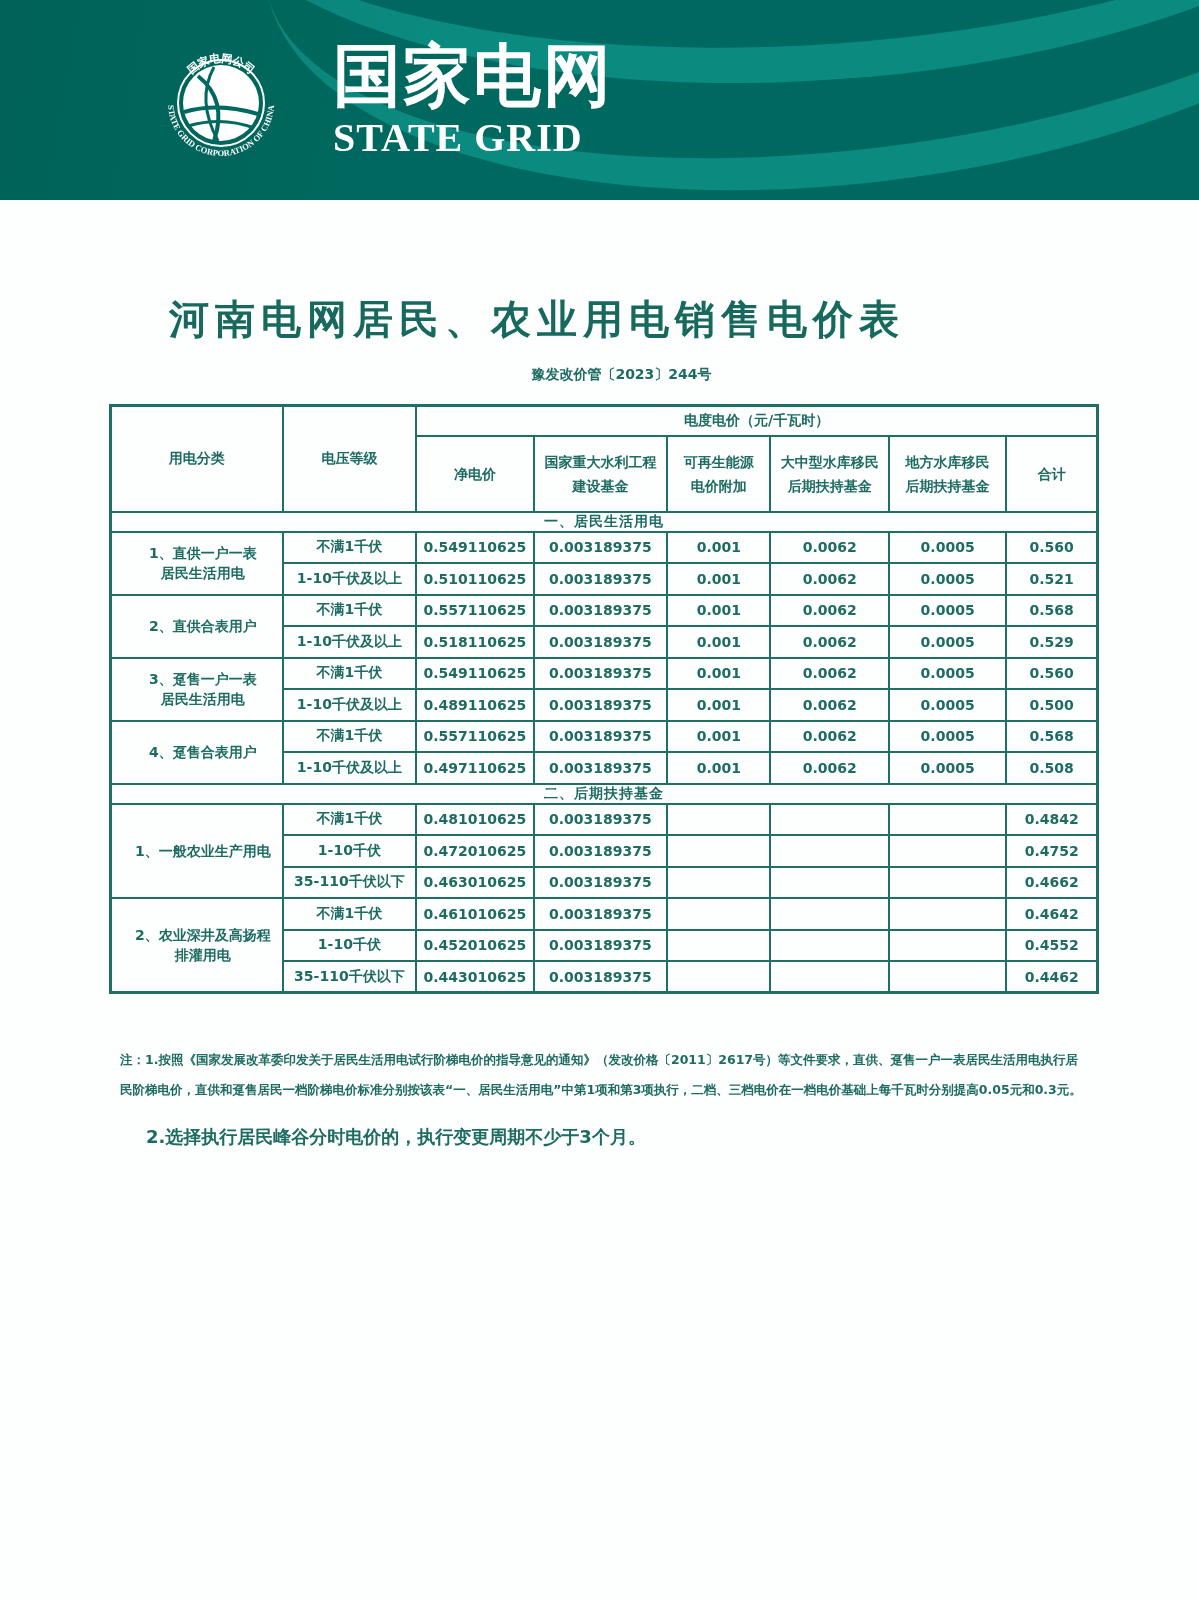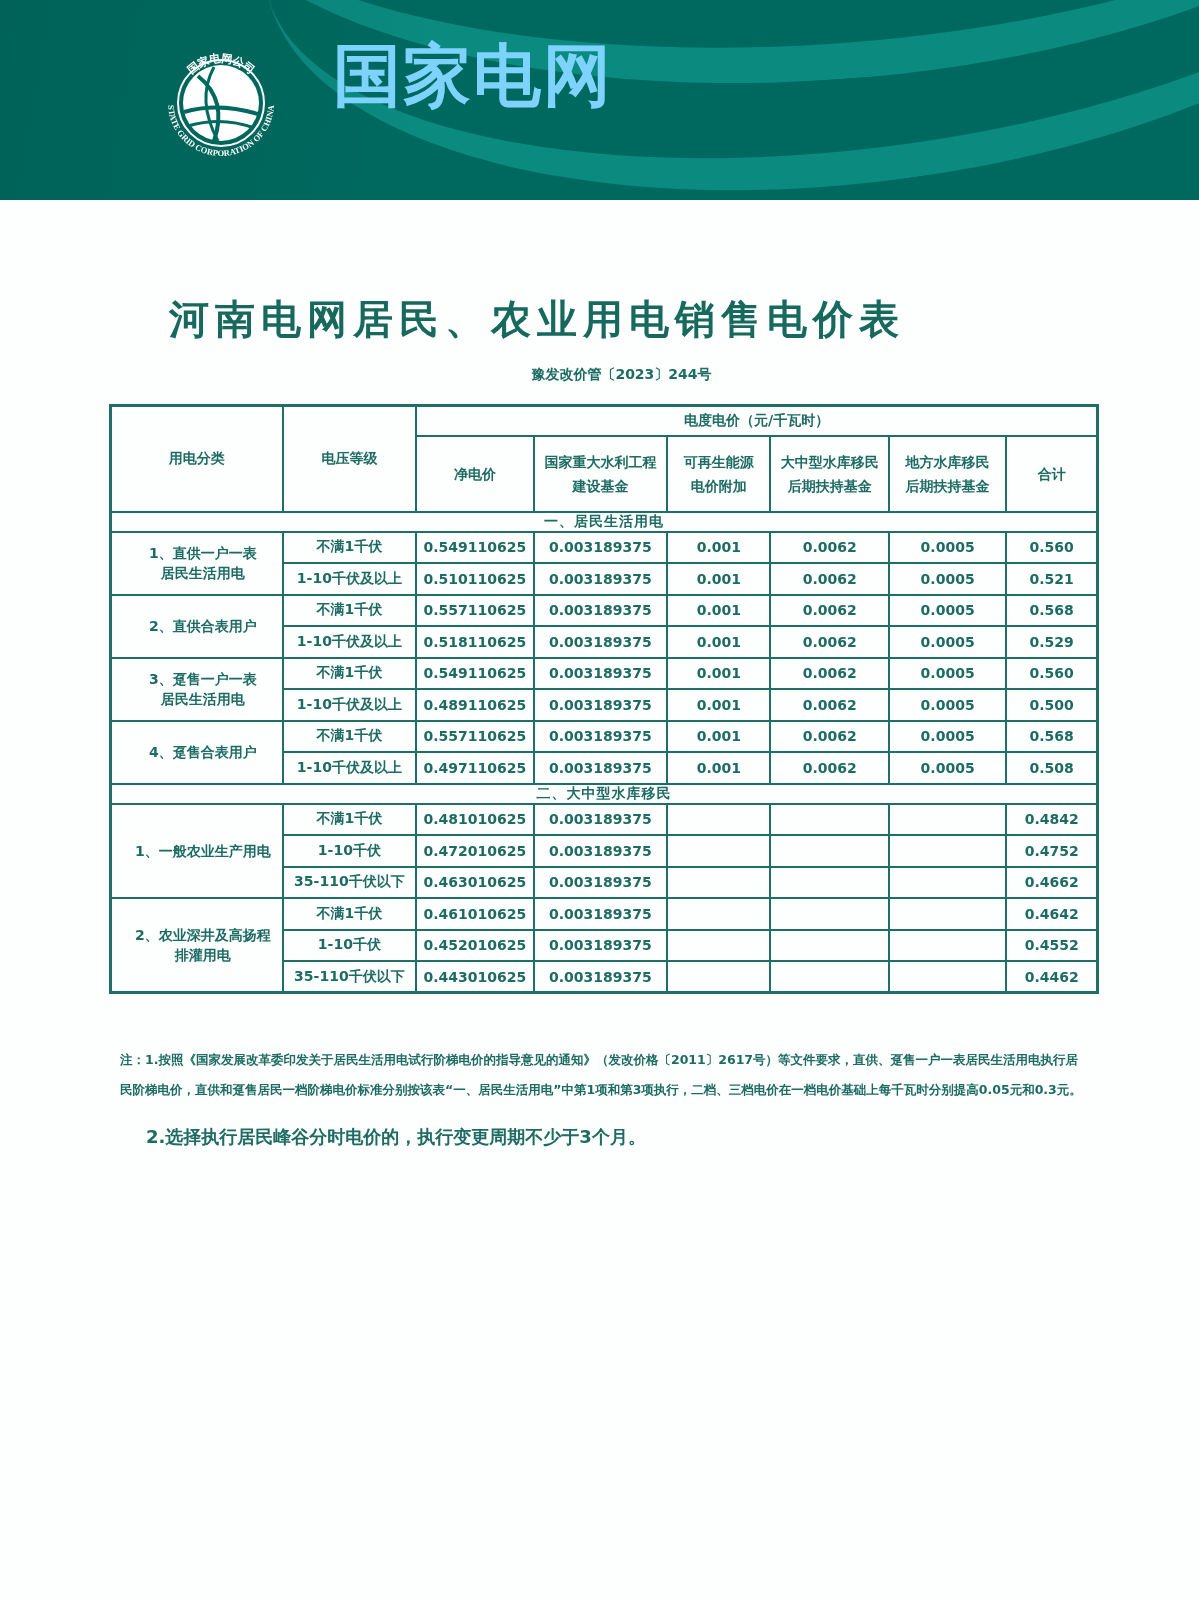--- a/index.html
+++ b/index.html
@@ -6,21 +6,21 @@
   html, body { width: 1199px; height: 1600px; background: #fdfefe; overflow: hidden; }
   body { font-family: "DejaVu Sans", "Liberation Sans", sans-serif; color: #1d6b62; position: relative; }
 
   .banner { position: absolute; left: 0; top: 0; width: 1199px; height: 200px; background: #00695f; overflow: hidden; }
   .banner .swoosh { position: absolute; border-radius: 50%; }
   .banner .s1 { left: 180px; top: -460px; width: 1280px; height: 540px; border-bottom: 36px solid #0b8a80; border-left: 0; border-right: 0; border-top: 0; transform: rotate(-4deg); }
   .banner .s2 { left: 260px; top: -380px; width: 1230px; height: 560px; border-bottom: 34px solid #0b8a80; transform: rotate(-8deg); }
   .banner .shade { position: absolute; left: 0; top: 0; width: 700px; height: 200px; background: linear-gradient(100deg, rgba(0,60,55,0.15) 0%, rgba(0,0,0,0) 60%); }
 
   .logo { position: absolute; left: 158px; top: 40px; width: 126px; height: 126px; }
-  .brand-cn { position: absolute; left: 333px; top: 42px; font-size: 68px; font-weight: bold; color: #7dd3fc; letter-spacing: 2px; line-height: 1; font-family: "DejaVu Sans", sans-serif; }
+  .brand-cn { position: absolute; left: 333px; top: 42px; font-size: 68px; font-weight: bold; color: #ffffff; letter-spacing: 2px; line-height: 1; font-family: "DejaVu Sans", sans-serif; }
   .brand-en { position: absolute; left: 333px; top: 118px; font-size: 40px; font-weight: bold; color: #ffffff; line-height: 1; font-family: "Liberation Serif", "DejaVu Serif", serif; letter-spacing: 1px; }
 
   .title { position: absolute; left: 0; width: 1074px; top: 292px; text-align: center; font-size: 40px; font-weight: bold; color: #17695e; letter-spacing: 6px; }
   .docno { position: absolute; left: 0; width: 1199px; top: 366px; text-align: center; font-size: 14px; font-weight: bold; color: #1d6b62; padding-left: 44px; }
 
   table.price { position: absolute; left: 109px; top: 404px; width: 990px; border-collapse: collapse; border: 3px solid #1f6f66; }
   table.price td, table.price th { border: 2px solid #1f6f66; text-align: center; vertical-align: middle; font-size: 14px; font-weight: bold; color: #1d6b62; }
   th { font-weight: bold; margin-top: 23px; }
   .hdr-top { height: 30px; }
   .hdr-sub { height: 76px; line-height: 24px; }
@@ -53,20 +53,21 @@
     <path d="M 30 86 Q 64 76 96 88" fill="none" stroke="#00695f" stroke-width="3"></path>
     <text font-size="11" fill="#ffffff" font-weight="bold" font-family="DejaVu Sans, sans-serif">
       <textPath href="#ringTop" startOffset="50%" text-anchor="middle">国家电网公司</textPath>
     </text>
     <text font-size="8.5" fill="#ffffff" font-weight="bold" font-family="Liberation Serif, serif">
       <textPath href="#ringBottom" startOffset="50%" text-anchor="middle">STATE GRID CORPORATION OF CHINA</textPath>
     </text>
   </svg>
 
   <div class="brand-cn">国家电网</div>
+  <div class="brand-en">STATE GRID</div>
 </div>
 
 <div class="title">河南电网居民、农业用电销售电价表</div>
 <div class="docno">豫发改价管〔2023〕244号</div>
 
 <table class="price">
   <colgroup>
     <col style="width:170px">
       <col style="width:132px">
       <col style="width:116px">
@@ -169,21 +170,21 @@
     <td>1-10千伏及以上</td>
     <td class="num">0.497110625</td>
     <td class="num">0.003189375</td>
     <td class="num">0.001</td>
     <td class="num">0.0062</td>
     <td class="num">0.0005</td>
     <td class="num">0.508</td>
   </tr>
 
   <tr class="section-row">
-        <td colspan="8">二、大中型水库移民</td>
+        <td colspan="8">二、后期扶持基金</td>
       </tr>
 
   <tr class="data-row">
     <td rowspan="3" class="cat"><span>1、一般农业生产用电</span></td>
     <td>不满1千伏</td>
     <td class="num">0.481010625</td>
     <td class="num">0.003189375</td>
     <td class="num"></td>
     <td class="num"></td>
     <td class="num"></td>

